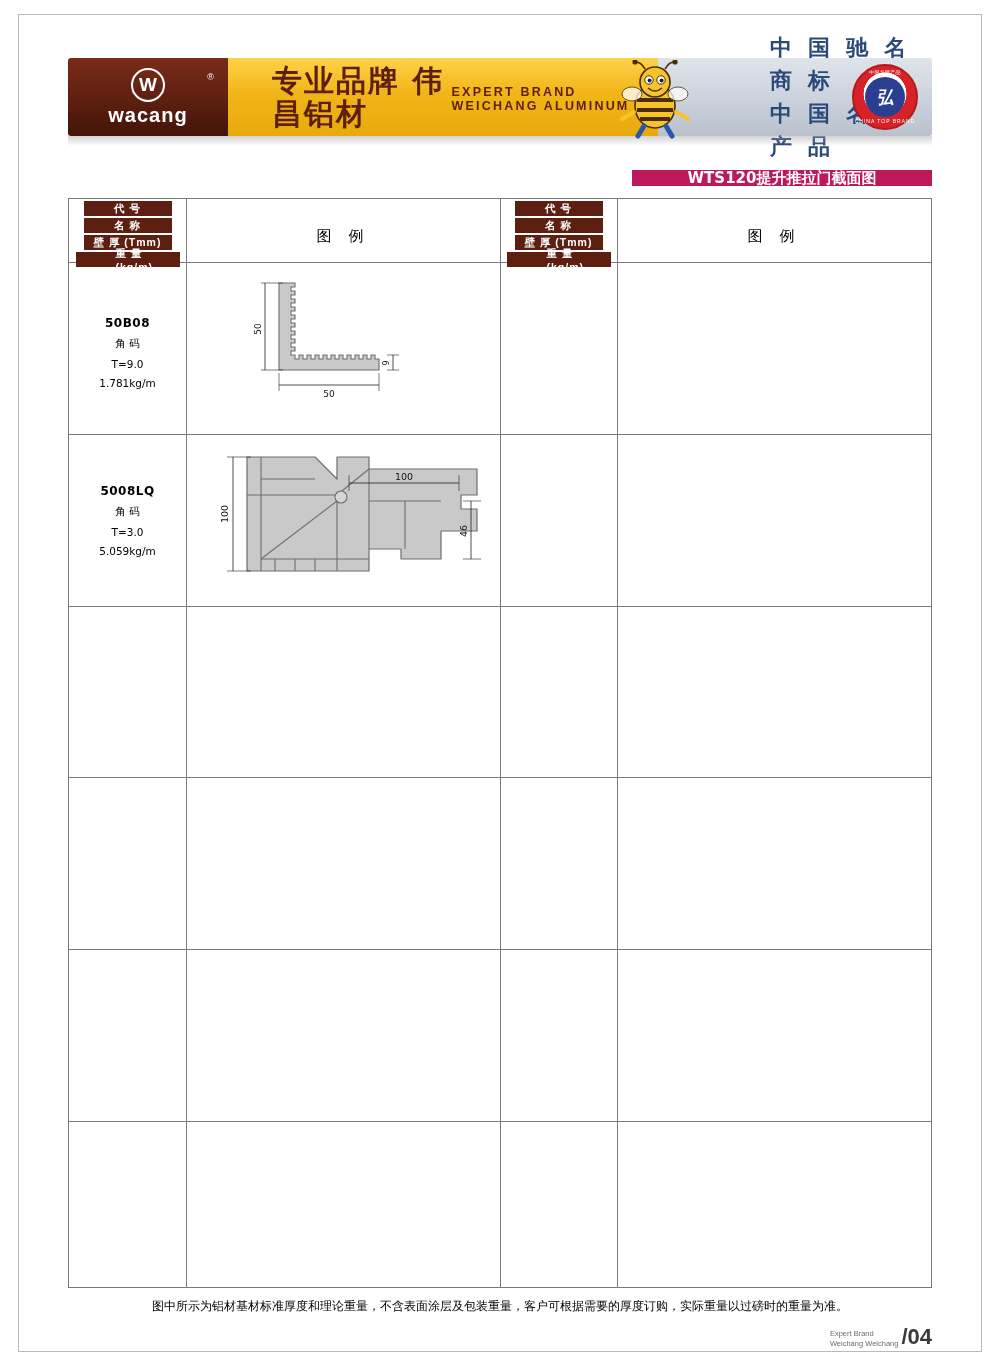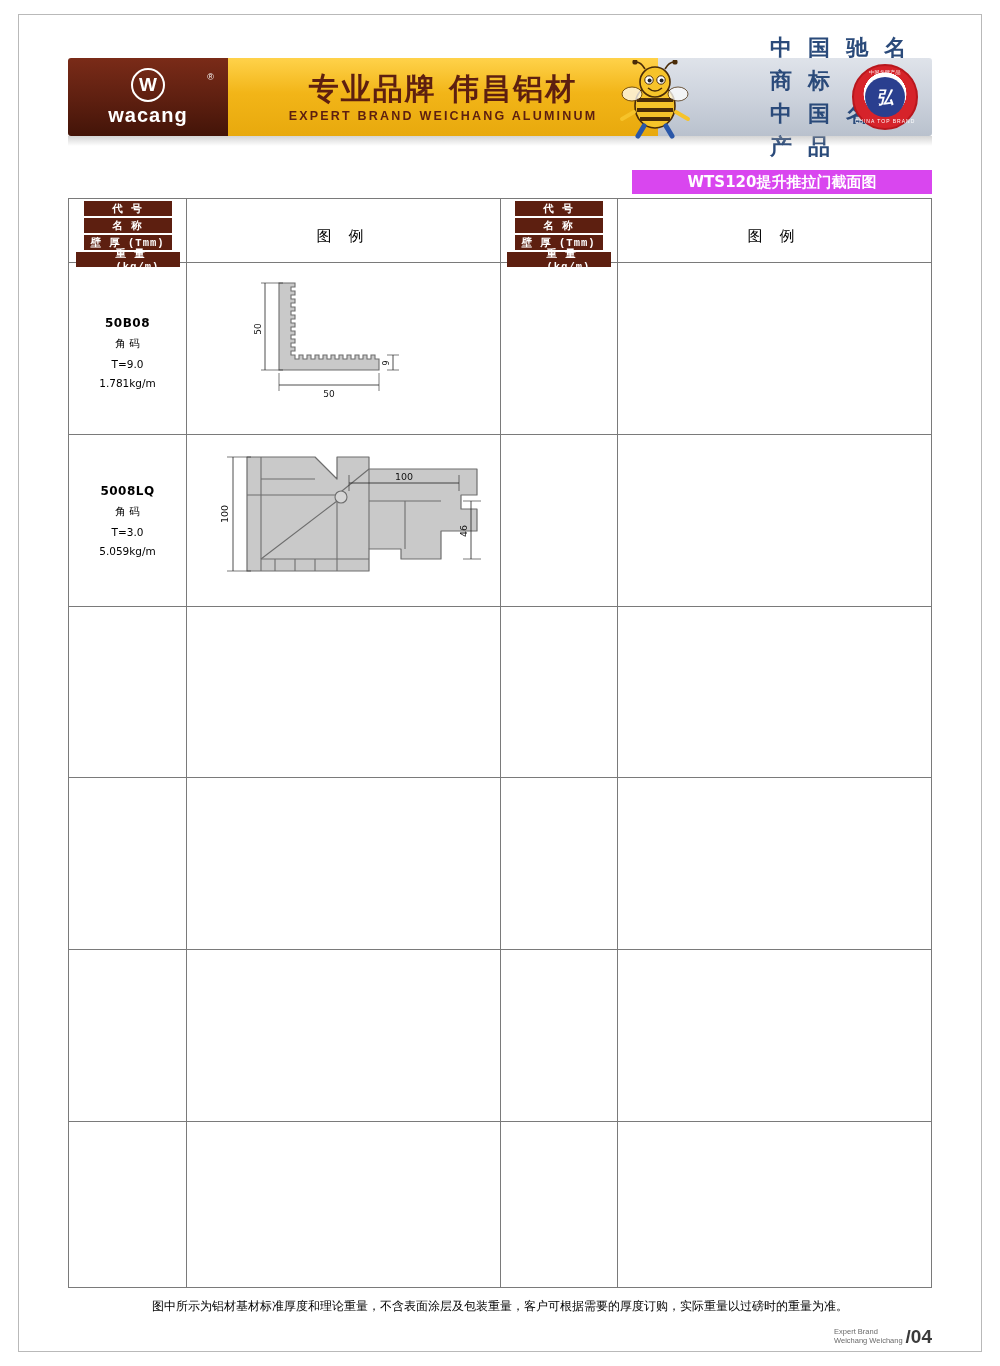--- a/index.html
+++ b/index.html
@@ -41,22 +41,23 @@
   }
   .logo-text {
     color:#fff; font-size:20px; font-weight:bold; letter-spacing:1px;
     font-family:"Liberation Sans", sans-serif;
   }
   .logo-reg { position:absolute; right:14px; top:14px; color:#fff; font-size:9px; }
 
   .banner-mid {
     position:absolute; left:160px; top:0; width:430px; height:78px;
     background:linear-gradient(180deg,#ffd24a 0%,#f2b518 45%,#e8a90d 100%);
-    display:flex; flex-direction:column; align-items:center; justify-content:center;
+    display:flex; align-items:center; justify-content:center;
     transform:skewX(0deg);
+    padding-left:44px;
   }
   .banner-mid:after{
     content:""; position:absolute; right:-26px; top:0; width:52px; height:78px;
     background:linear-gradient(180deg,#ffd24a 0%,#f2b518 45%,#e8a90d 100%);
     transform:skewX(-20deg);
   }
   .cn-title {
     color:#5d1f10; font-size:30px; font-weight:bold; letter-spacing:2px;
     font-family:"DejaVu Sans", sans-serif; line-height:1.1; z-index:2;
   }
@@ -99,22 +100,22 @@
     position:absolute; bottom:4px; left:0; right:0; text-align:center;
     color:#fff; font-size:5px; letter-spacing:1px;
   }
   .banner-shadow{
     position:absolute; left:68px; top:136px; width:864px; height:10px;
     background:linear-gradient(180deg,rgba(160,160,160,.45),rgba(255,255,255,0));
   }
 
   
   .title-bar {
-    position:absolute; right:68px; top:170px; width:300px; height:24px;
-    background:#d946ef;
+    position:absolute; right:68px; top:170px; width:300px; height:16px;
+    background:#be185d;
     color:#fff; font-size:15px; font-weight:bold;
     display:flex; align-items:center; justify-content:center;
     font-family:"DejaVu Sans", sans-serif;
   }
 
   
   .table {
     position:absolute; left:68px; top:198px; width:864px; height:1090px;
     border:1px solid #7a7a7a;
   }
@@ -123,21 +124,21 @@
 
   .hdr-cell {
     position:absolute;
     width:117px;
   }
   .hdr-line {
     height:15px; background:#5d1f10; color:#fff;
     font-size:10.5px; font-weight:bold;
     display:flex; align-items:center; justify-content:center;
     margin:2px 2px 0 2px;
-    font-family:Liberation Mono, monospace;
+    font-family:Liberation Sans, sans-serif;
     letter-spacing:1px;
   }
   .hdr-line.w1 { width:88px; margin-left:auto; margin-right:auto; }
   .hdr-line.w2 { width:88px; margin-left:auto; margin-right:auto; }
   .hdr-line.w3 { width:104px; margin-left:auto; margin-right:auto;padding-left:40px; }
   .legend-label {
     position:absolute; font-size:15px; color:#000; font-weight:500;
     font-family:"DejaVu Sans", sans-serif; letter-spacing:6px;
   }
 
@@ -156,21 +157,21 @@
     text-align:center; font-size:12px; color:#000;
     font-family:"DejaVu Sans", sans-serif;
   }
   .page-no {
     position:absolute; right:68px; top:1327px;
     display:flex; align-items:flex-end; gap:3px;
   }
   .page-no .en {
     text-align:left; font-size:7.5px; color:#6b6b6b; line-height:1.25;
   }
-  .page-no .num { font-size:19px; font-weight:bold; color:#3a3a3a; line-height:.95; }
+  .page-no .num { font-size:22px; font-weight:bold; color:#3a3a3a; line-height:.95; }
 
   svg { display:block; }
 </style>
 </head>
 <body>
 
 <div class="page">
 
   <div class="frame-line-top"></div>
   <div class="frame-line-bottom"></div>

